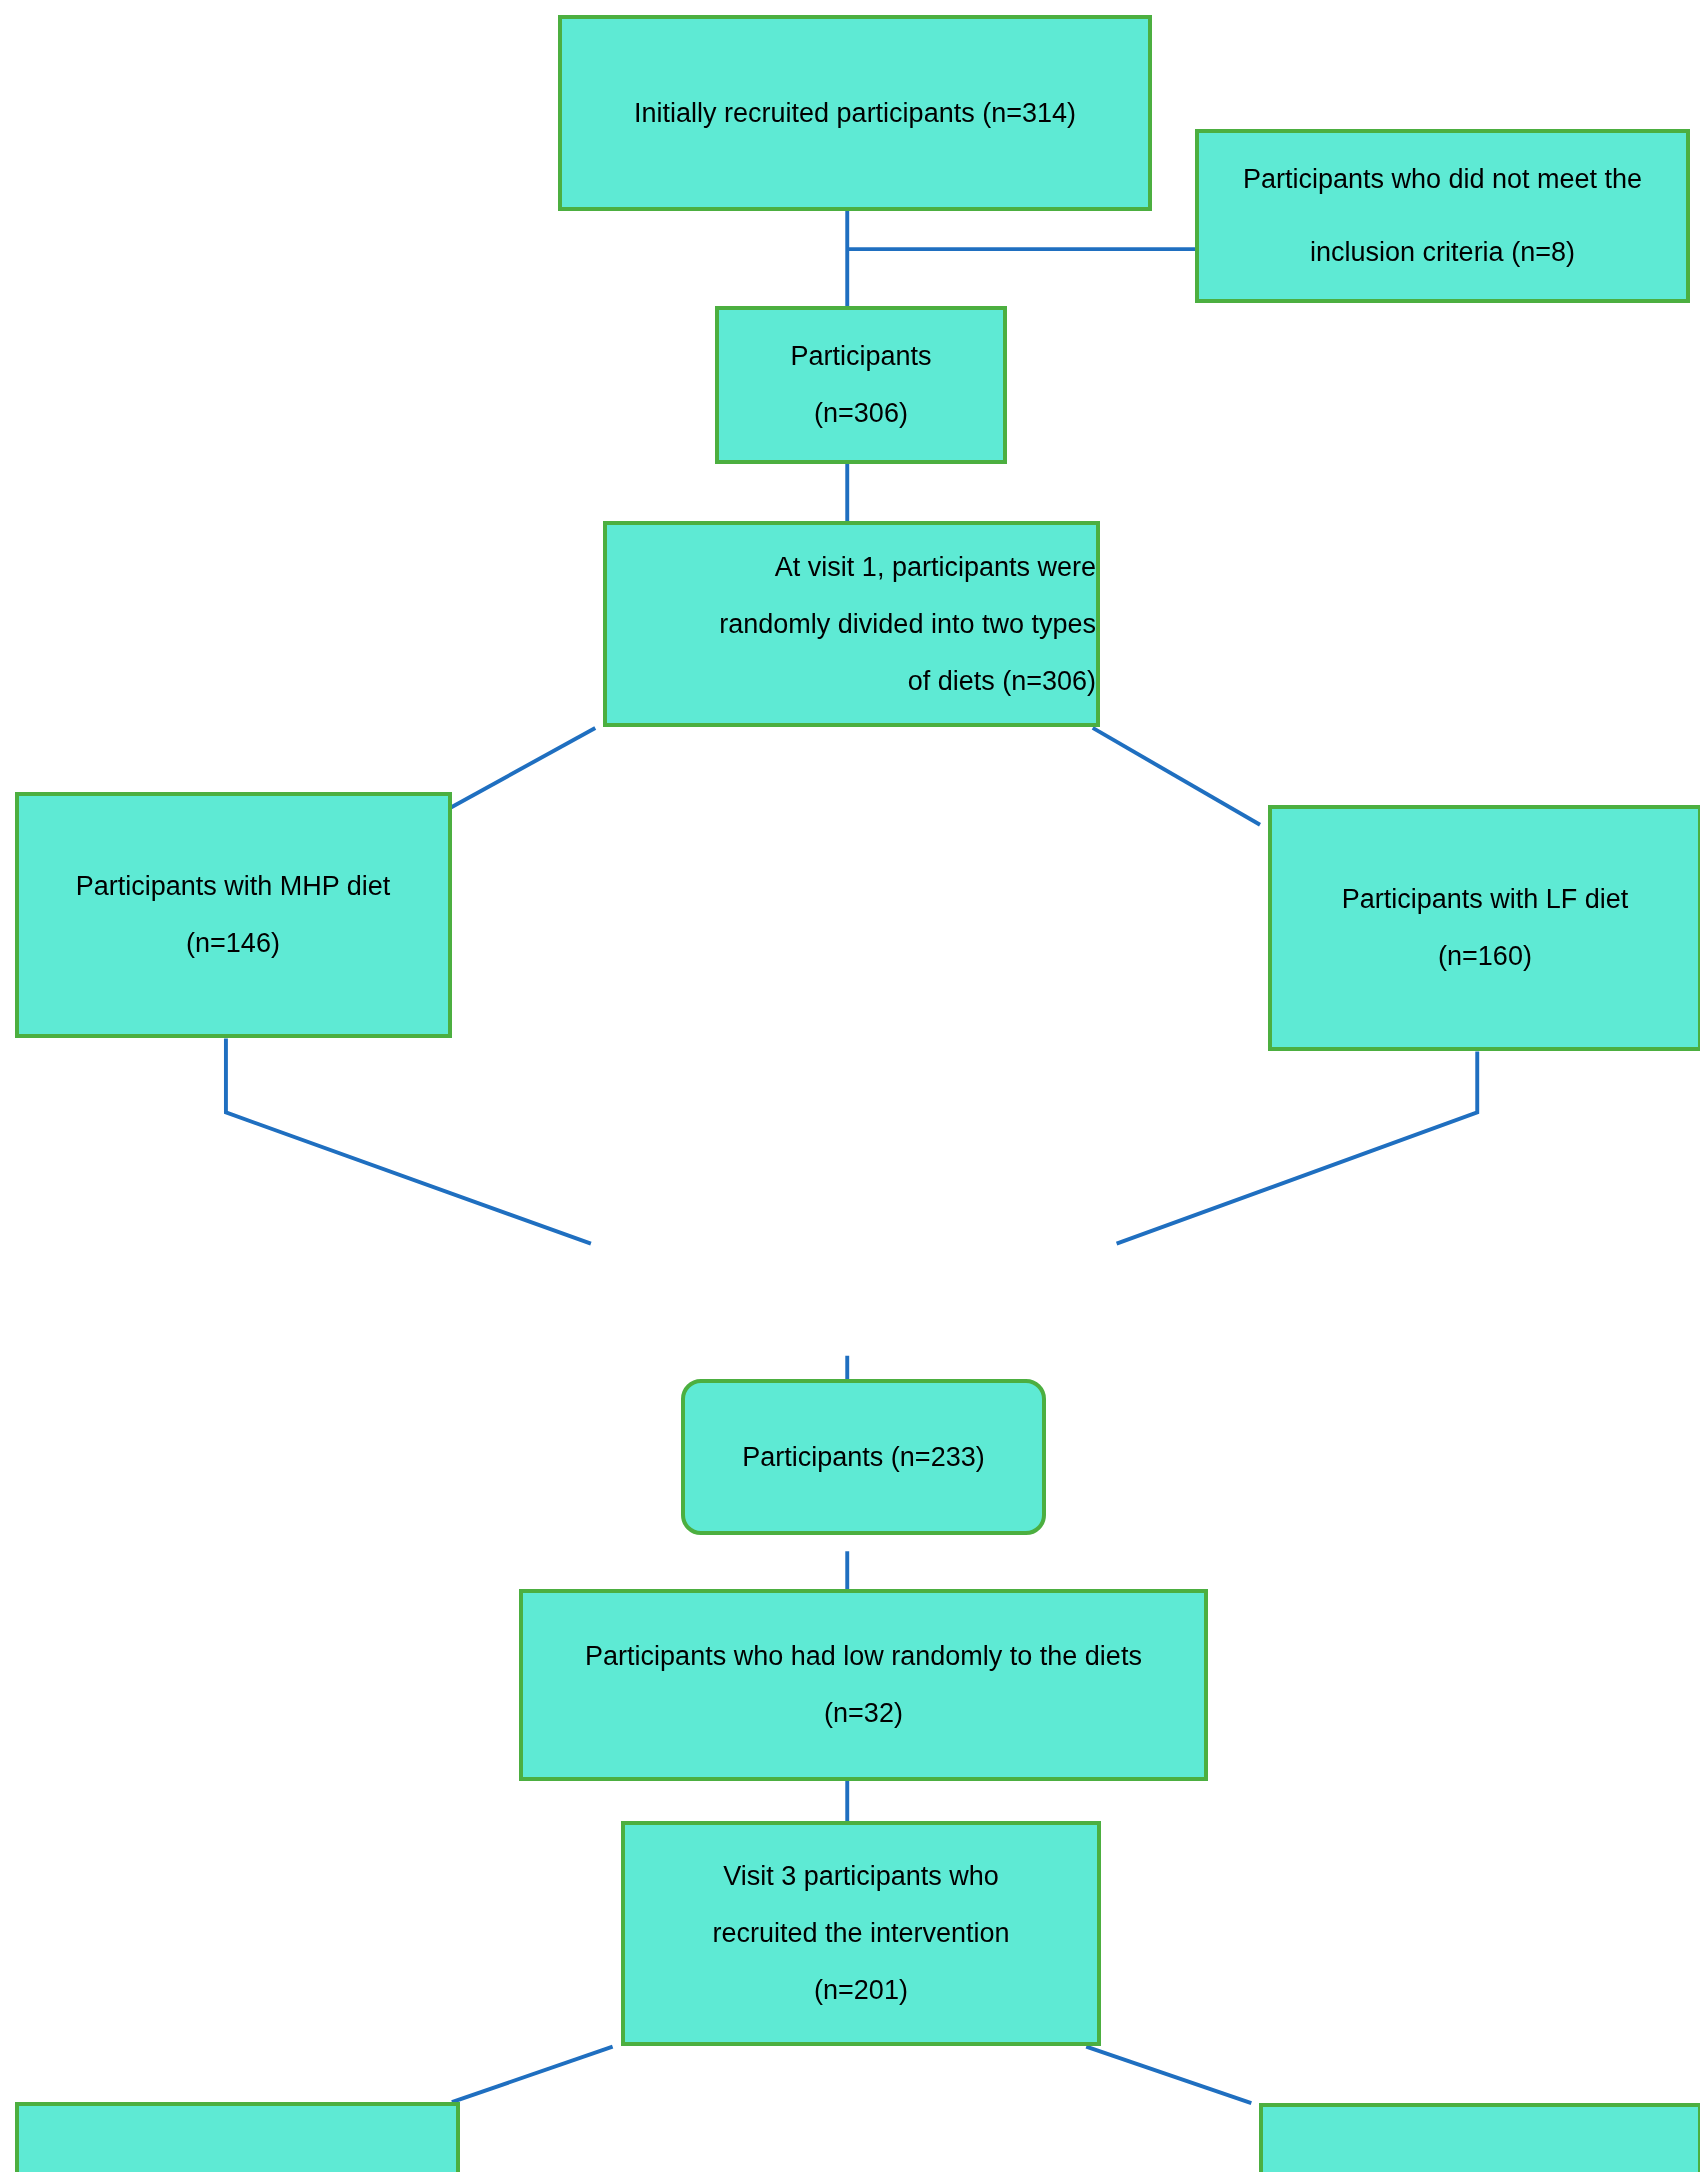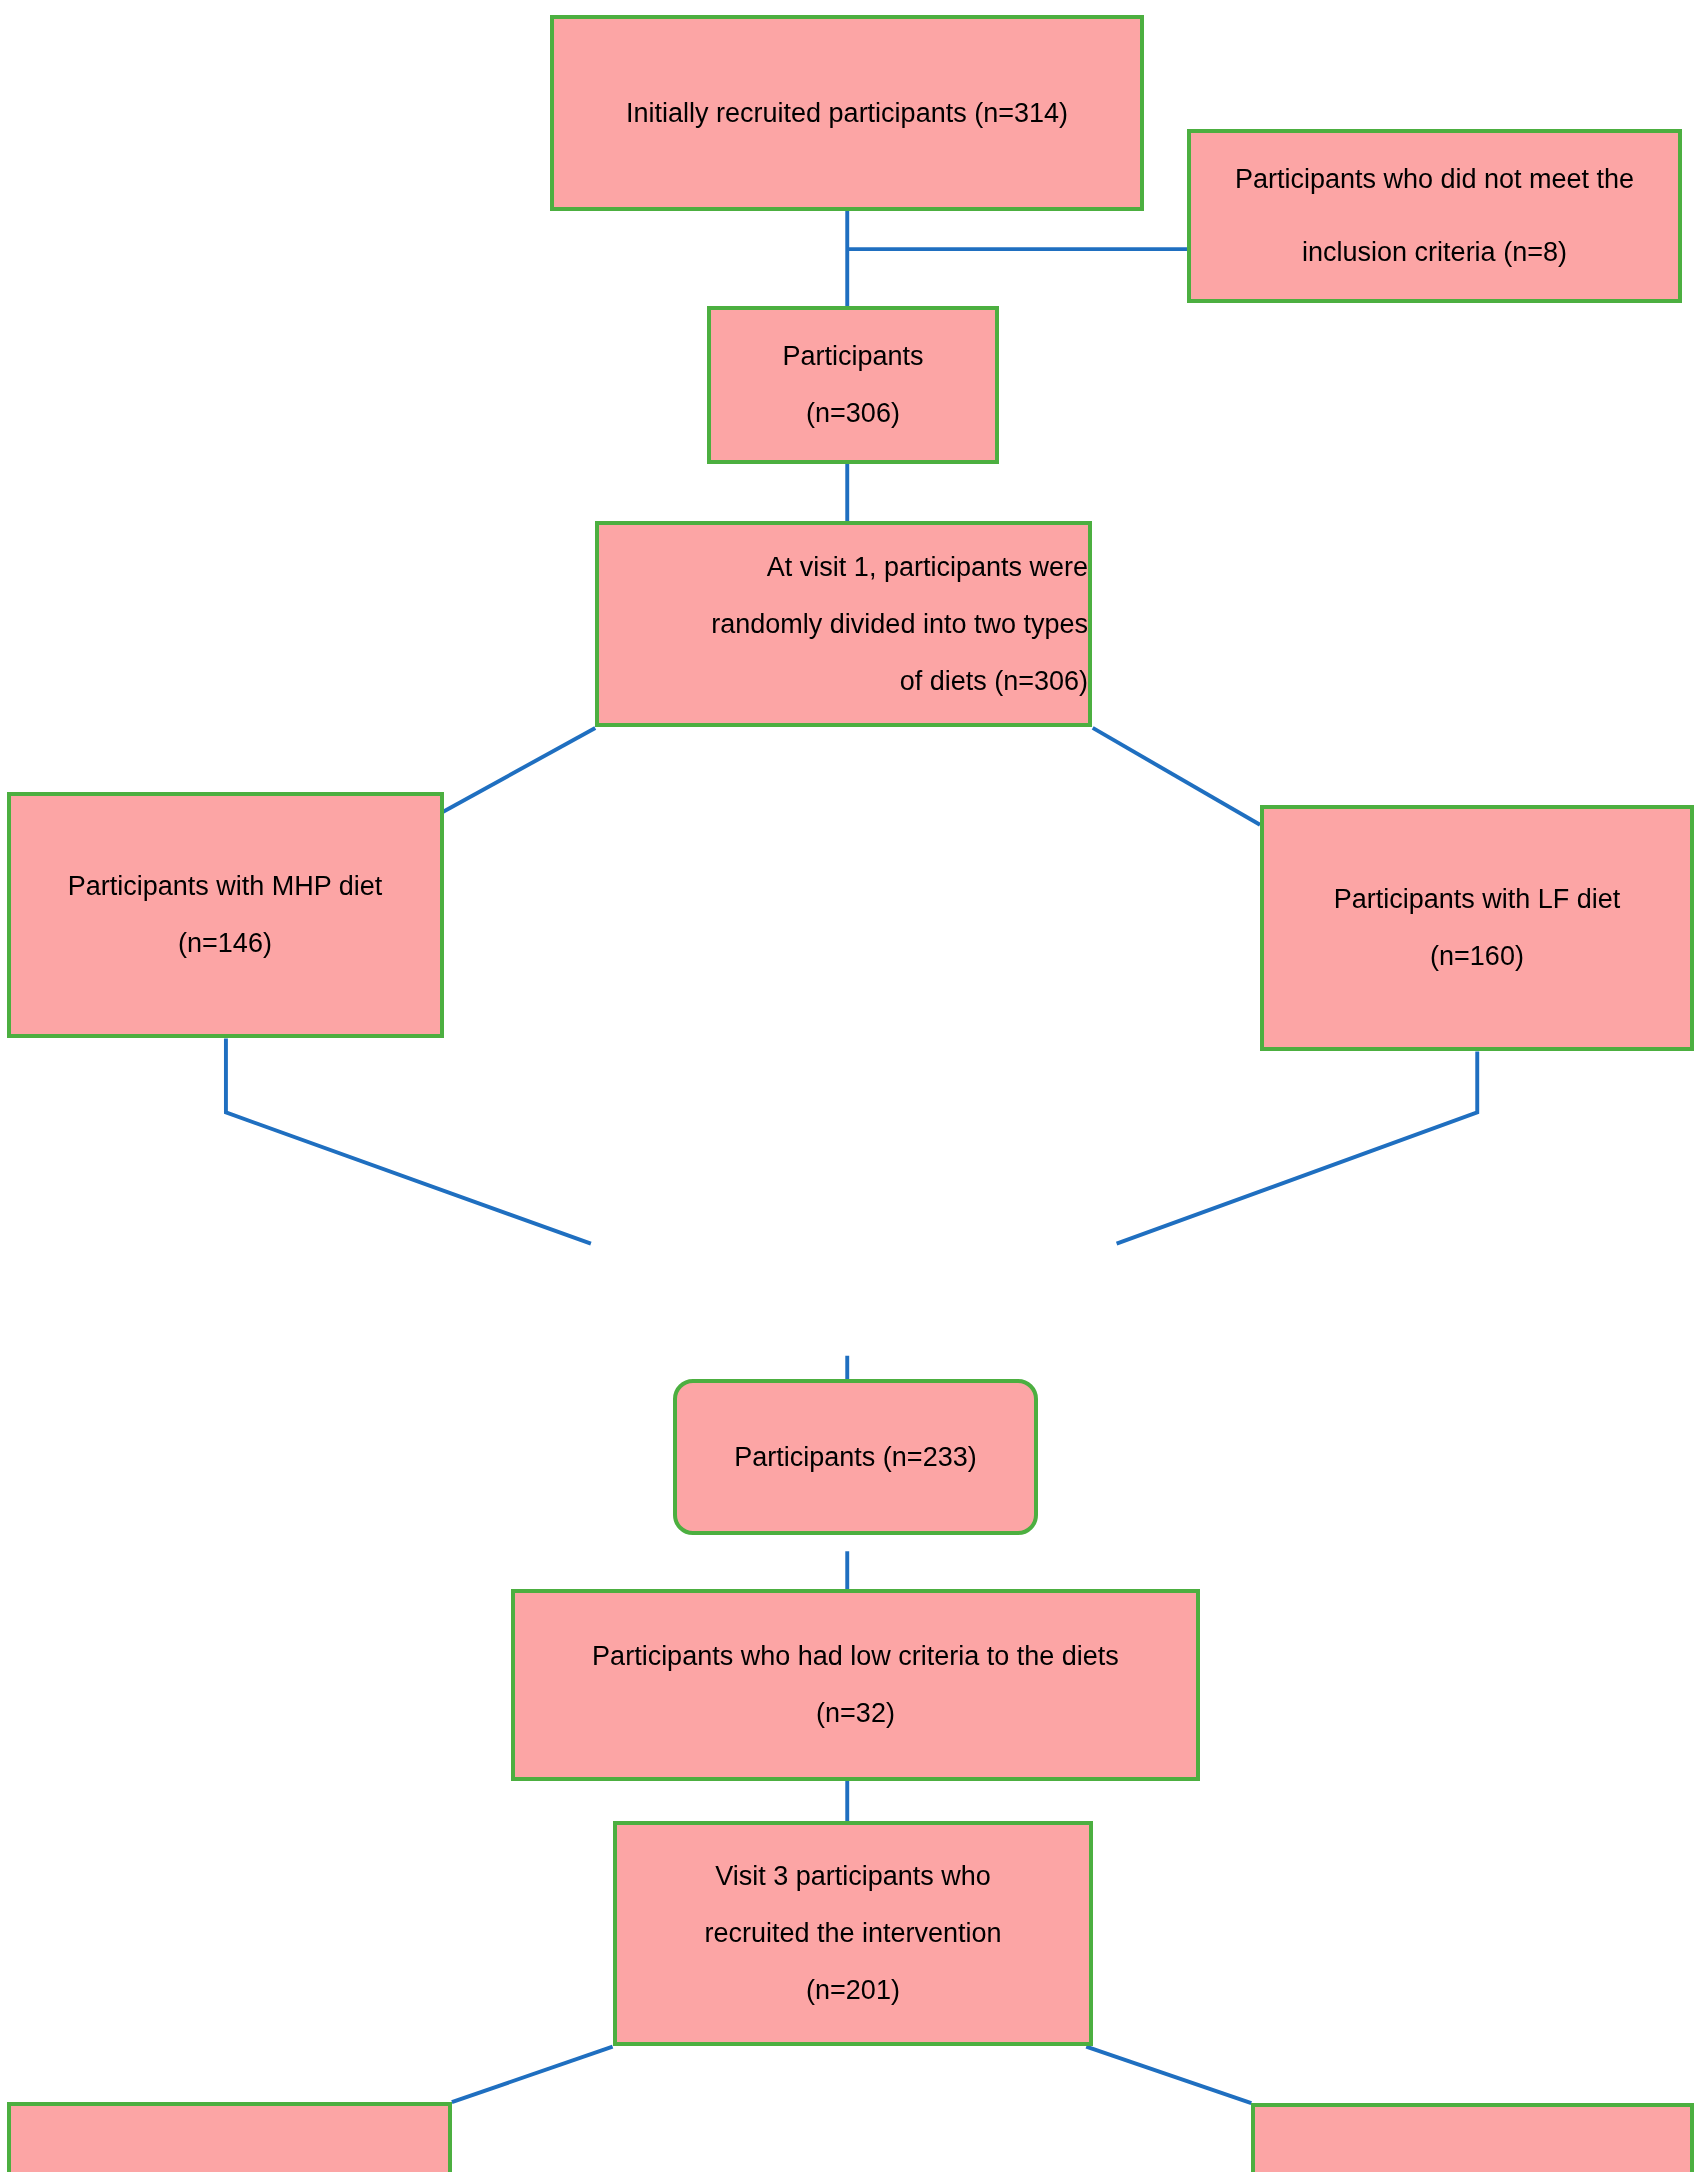--- a/index.html
+++ b/index.html
@@ -25,30 +25,31 @@
     width: 1701px;
     height: 2340px;
     z-index: 1;
     pointer-events: none;
   }
   .node {
     position: absolute;
     z-index: 2;
     box-sizing: border-box;
     border: 4.8px solid #4caf40;
-    background: #fca5a5;
+    background: #5eead4;
     display: flex;
     flex-direction: column;
     align-items: center;
     justify-content: center;
     text-align: center;
     color: #000000;
     font-family: "Liberation Sans", sans-serif;
     font-size: 27px;
     line-height: 1.0;
+    margin-left: 8px;
   }
   .node .line {
     display: block;
     width: 100%;
     padding: 0;
     margin: 0;
   }
   .node .line + .line {
     margin-top: 30px;
   }
@@ -112,21 +113,21 @@
     <span class="line">Participants with LF diet</span>
     <span class="line">(n=160)</span>
   </div>
 
 
   <div class="node" style="left:673px; top:1379px; width:365px; height:156px;border-radius:20px;">
     <span class="line">Participants (n=233)</span>
   </div>
 
   <div class="node" style="left:511px; top:1589px; width:689px; height:192px;">
-    <span class="line">Participants who had low criteria to the diets</span>
+    <span class="line">Participants who had low randomly to the diets</span>
     <span class="line">(n=32)</span>
   </div>
 
   <div class="node" style="left:613px; top:1821px; width:480px; height:225px;">
     <span class="line">Visit 3 participants who</span>
     <span class="line">recruited the intervention</span>
     <span class="line">(n=201)</span>
   </div>
 
   <div class="node" style="left:6.5px; top:2102px; width:445px; height:222px;">

